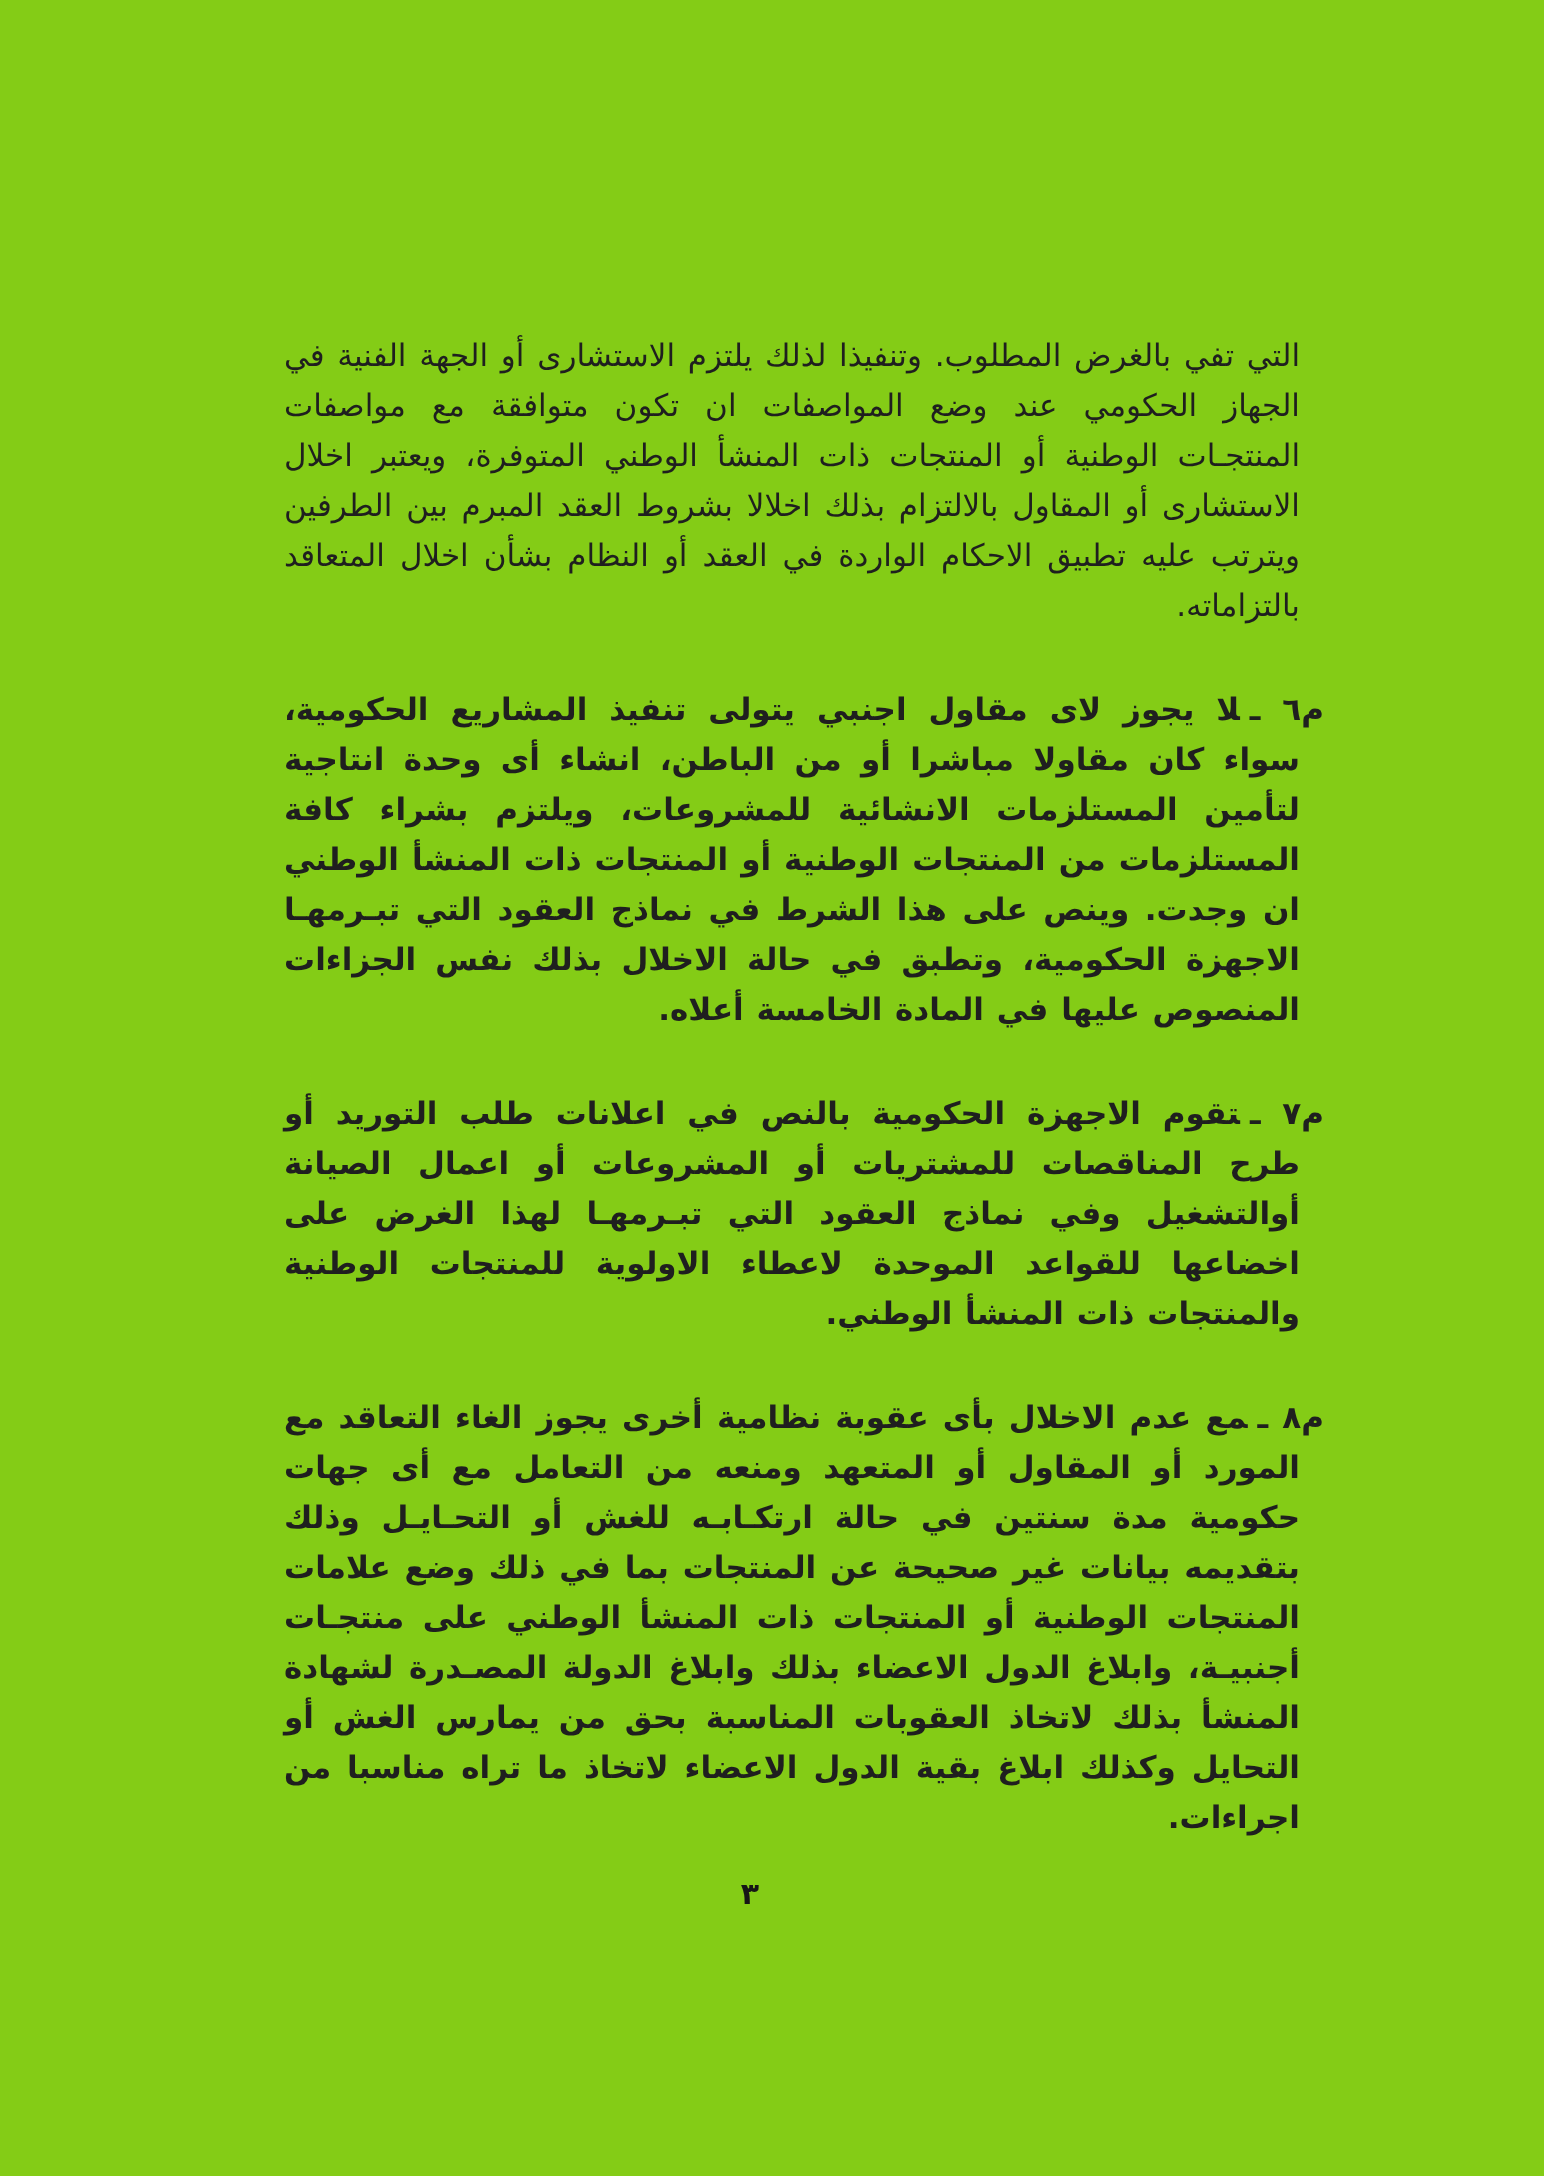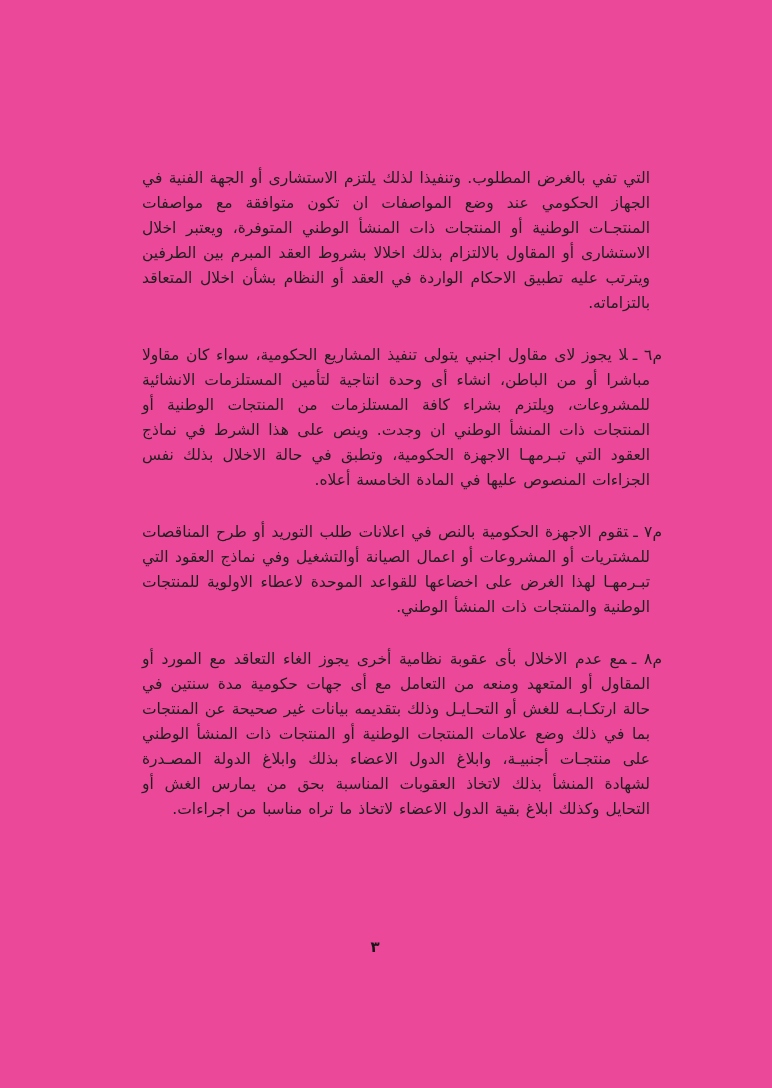--- a/index.html
+++ b/index.html
@@ -10,40 +10,41 @@
     width: 772px;
     height: 1088px;
     background: #ffffff;
     position: relative;
     overflow: hidden;
     font-family: "DejaVu Sans", sans-serif;
   }
   .scan-page {
     position: absolute;
     inset: 0;
-    background: #ec4899;
+    background: #84cc16;
   }
   .text-block {
     position: absolute;
     top: 166px;
     right: 110px;
     width: 520px;
     direction: rtl;
     text-align: justify;
     color: #1f1f1f;
     font-size: 15.5px;
     line-height: 25px;
     word-spacing: 1px;
   }
   .para {
     margin: 0 0 27px 0;
     padding-right: 12px; 
   }
   .para.numbered {
     text-indent: -12px;  
+    font-weight: bold;
   }
   .marker {
     white-space: nowrap;
     margin-left: 5px;
   }
   .page-number {
     position: absolute;
     top: 938px;
     left: 0;
     right: 22px;

